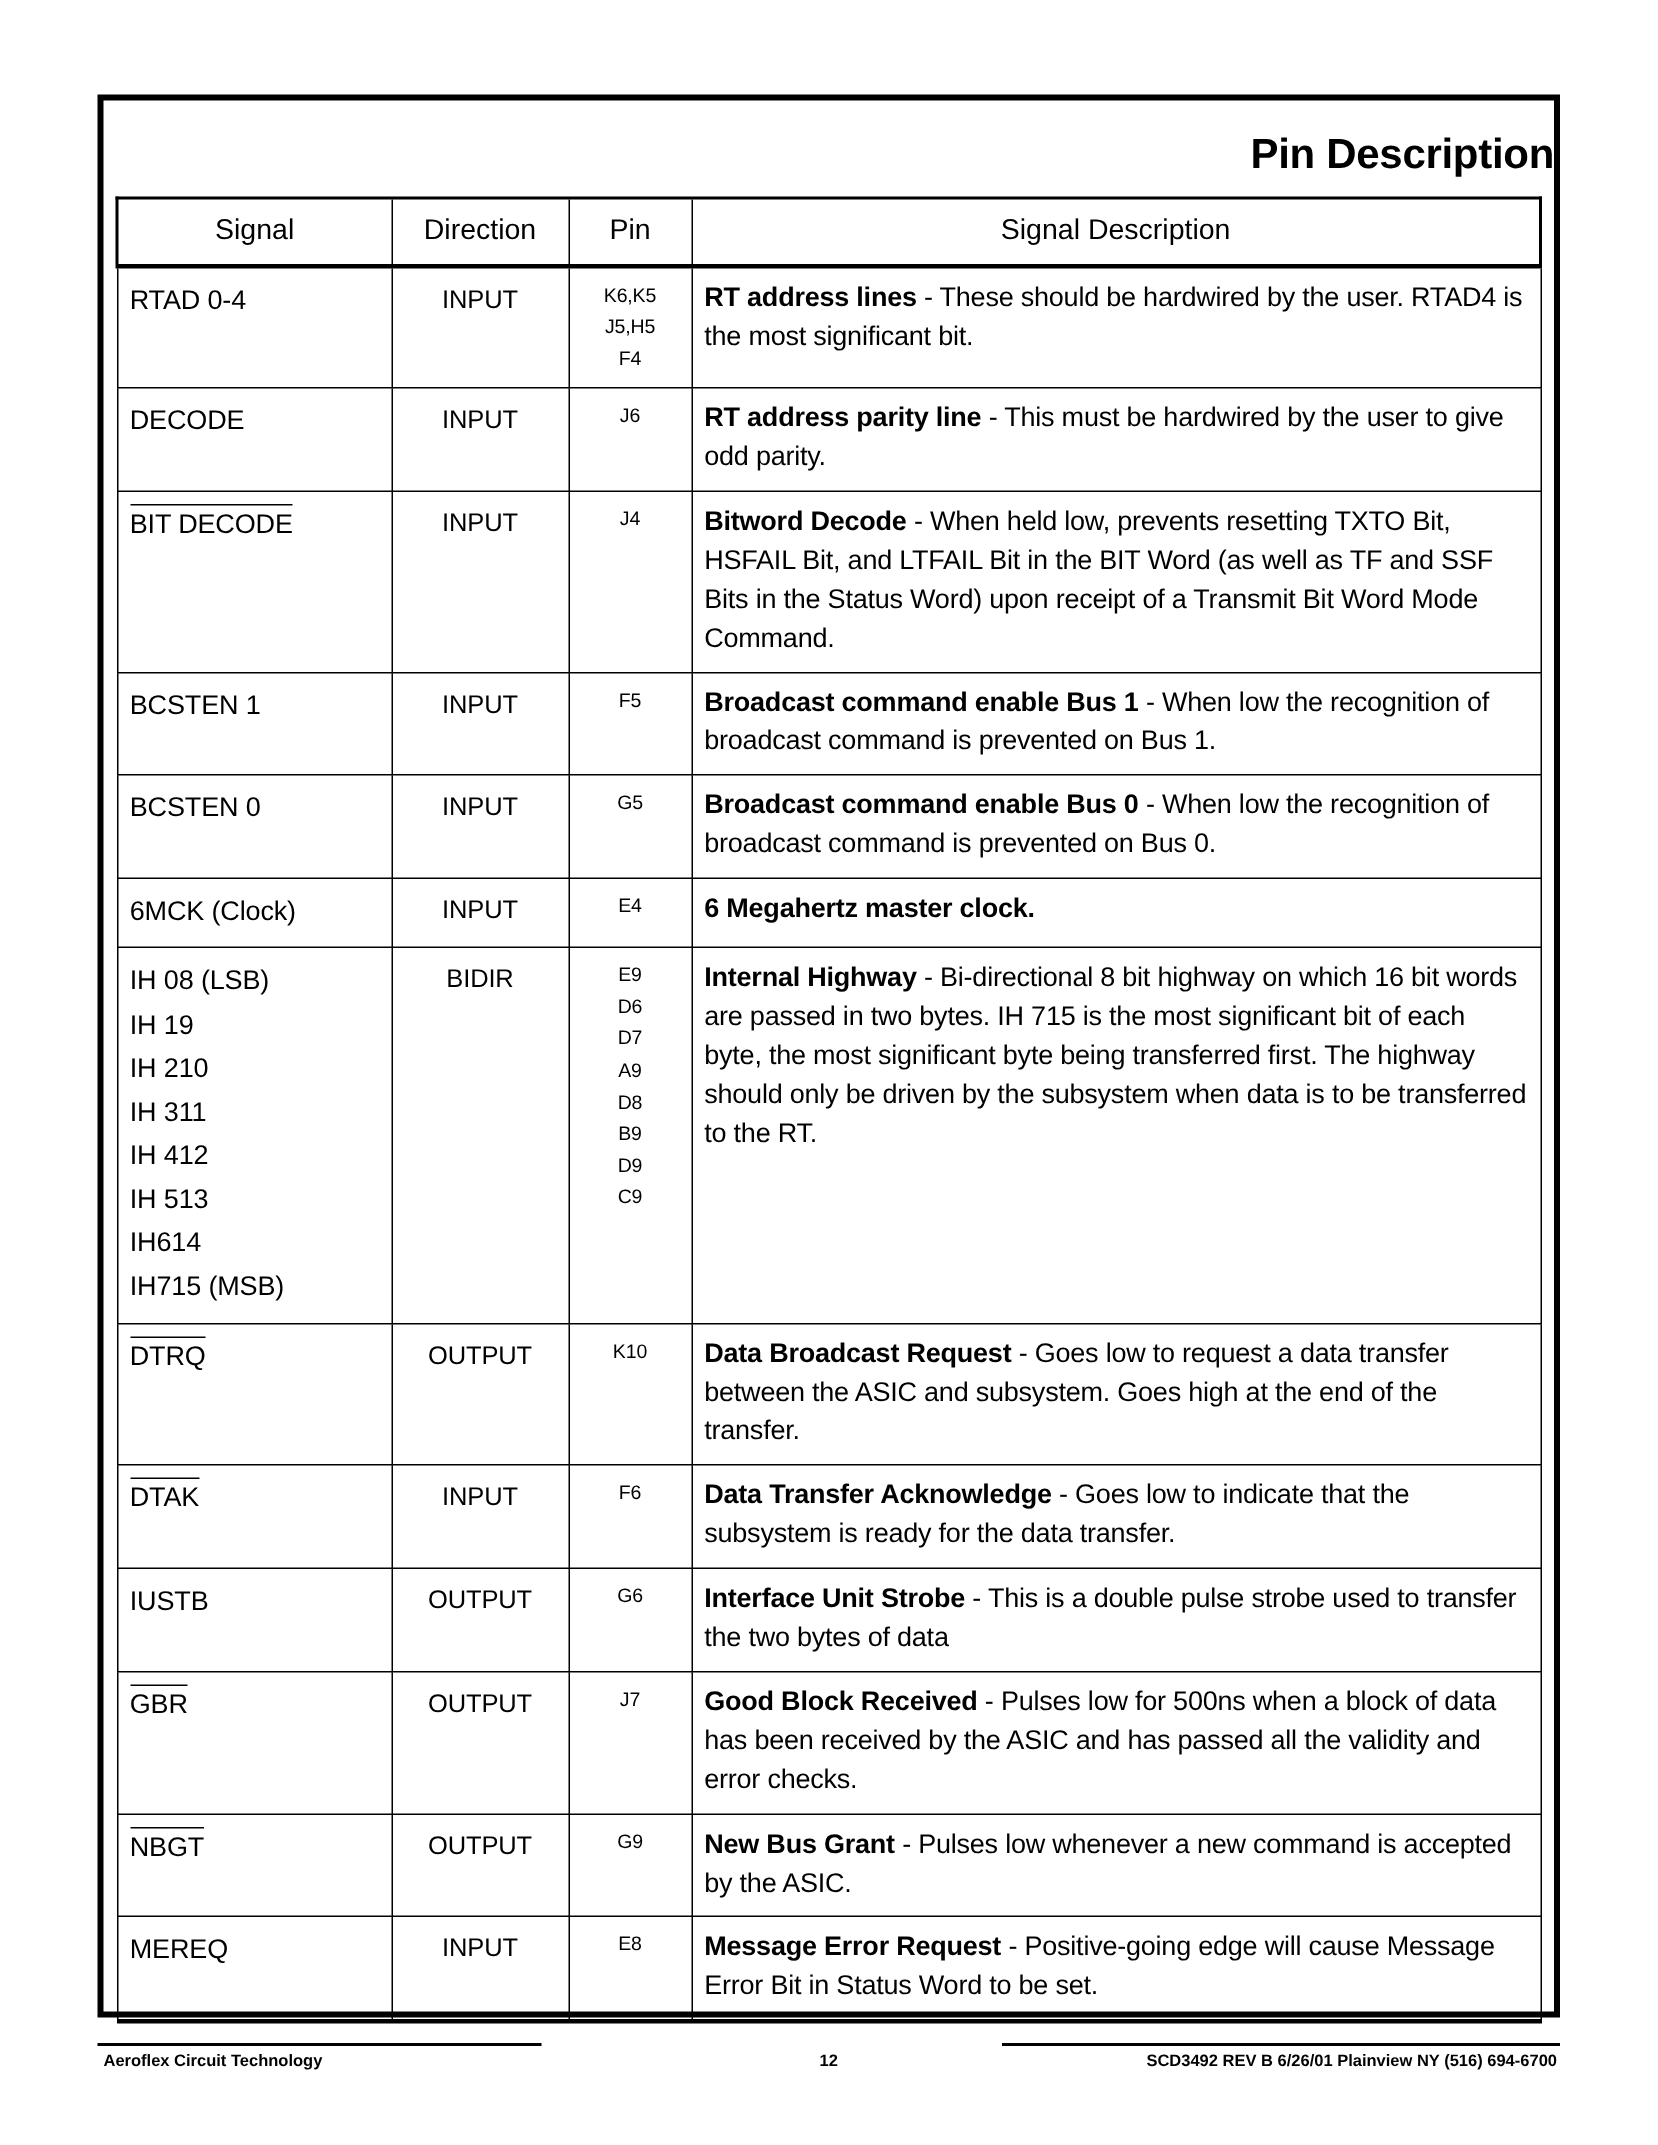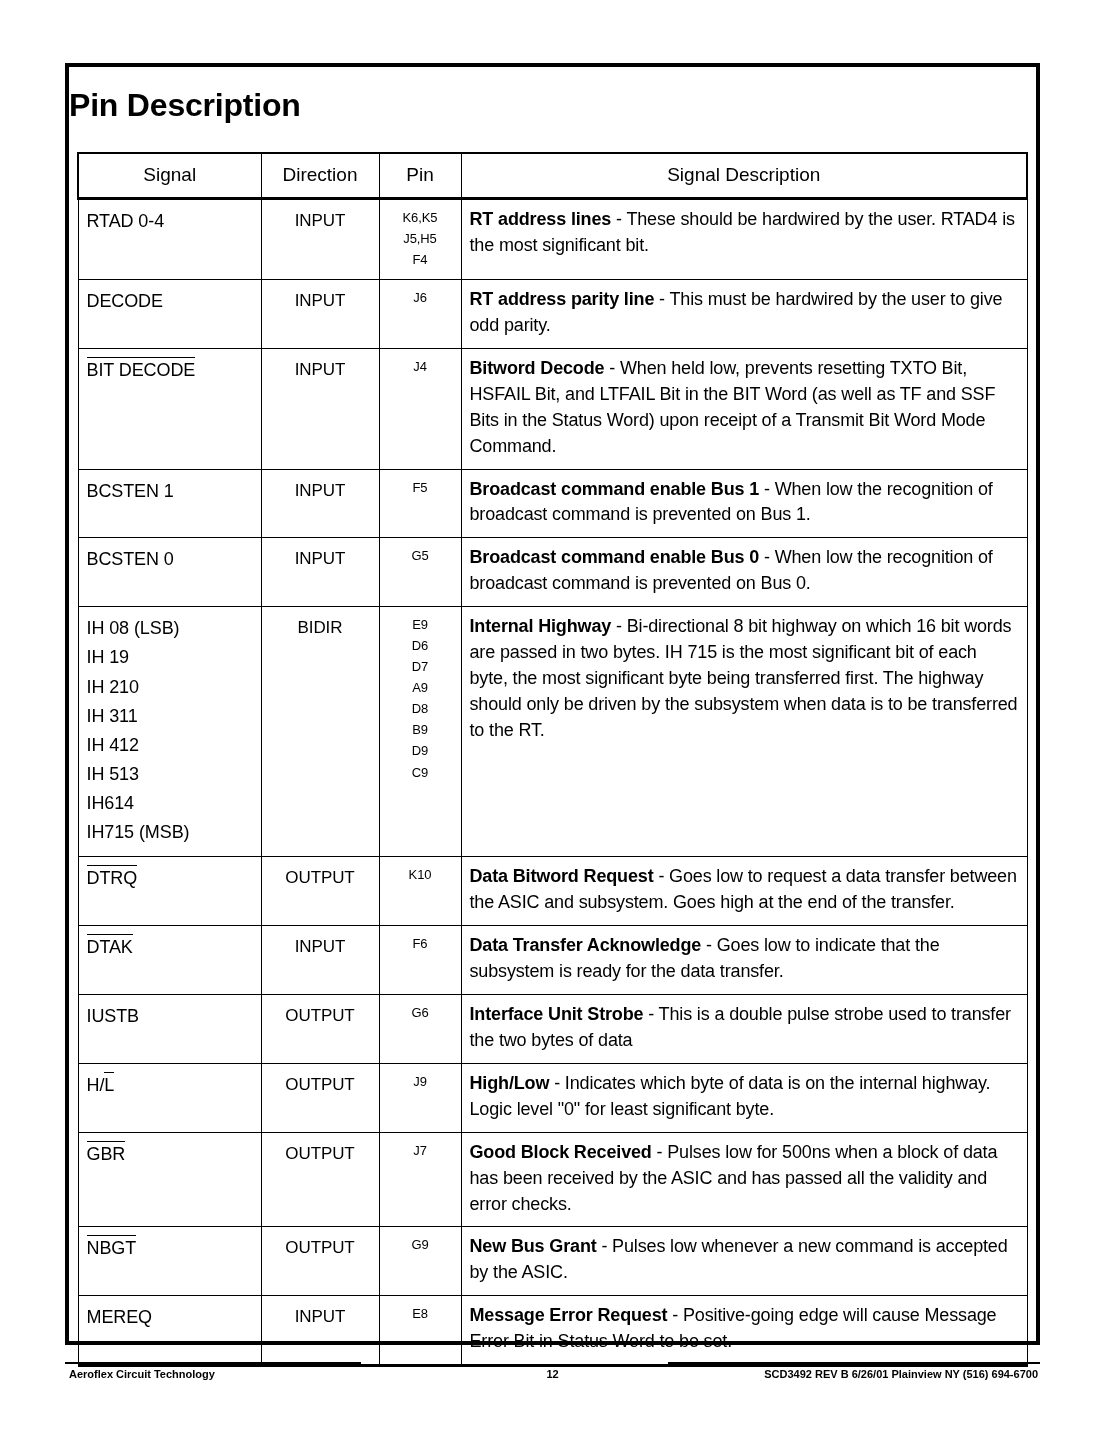--- a/index.html
+++ b/index.html
@@ -23,26 +23,26 @@
     top: 63px;
     width: 975px;
     height: 1282px;
     border: 4px solid #000;
     box-sizing: border-box;
     background: #fff;
   }
 
   
   #doc-title {
-    text-align: left;
-    font-size: 32px;
+    text-align: right;
+    font-size: 28px;
     font-weight: bold;
     letter-spacing: -0.2px;
     padding-top: 20px;
-    padding-bottom: 28px;
+    padding-bottom: 12px;
   }
 
   
   #pin-table-wrap {
     padding: 0 8px;
   }
   table.pin-table {
     border-collapse: collapse;
     width: 100%;
     table-layout: fixed;
@@ -204,20 +204,26 @@
             <td class="cell-signal">BCSTEN 1</td>
             <td class="cell-direction">INPUT</td>
             <td class="cell-pin">F5</td>
             <td class="cell-desc"><span class="term">Broadcast command enable Bus 1</span><span> - When low the recognition of broadcast command is prevented on  Bus 1.</span></td>
           </tr>
           <tr>
             <td class="cell-signal">BCSTEN 0</td>
             <td class="cell-direction">INPUT</td>
             <td class="cell-pin">G5</td>
             <td class="cell-desc"><span class="term">Broadcast command enable Bus 0</span><span> - When low the recognition of broadcast command is prevented on Bus 0.</span></td>
+          </tr>
+          <tr>
+            <td class="cell-signal">6MCK (Clock)</td>
+            <td class="cell-direction">INPUT</td>
+            <td class="cell-pin">E4</td>
+            <td class="cell-desc"><span class="term">6 Megahertz master clock.</span></td>
           </tr>
           <tr>
             <td class="cell-signal">IH 08 (LSB)
 IH 19
 IH 210
 IH 311
 IH 412
 IH 513
 IH614
 IH715 (MSB)</td>
@@ -229,39 +235,33 @@
 D8
 B9
 D9
 C9</td>
             <td class="cell-desc"><span class="term">Internal Highway</span><span> - Bi-directional 8 bit highway on which 16 bit words are passed in two bytes. IH 715 is the most significant bit of each byte, the most significant byte being transferred first. The highway should only be driven by the subsystem when data is to be transferred to the RT.</span></td>
           </tr>
           <tr>
             <td class="cell-signal"><span class="ovl">DTRQ</span></td>
             <td class="cell-direction">OUTPUT</td>
             <td class="cell-pin">K10</td>
-            <td class="cell-desc"><span class="term">Data Bitword Request</span><span> - Goes low to request a data transfer between the ASIC and subsystem. Goes high at the end of the transfer.</span></td>
+            <td class="cell-desc"><span class="term">Data Broadcast Request</span><span> - Goes low to request a data transfer between the ASIC and subsystem. Goes high at the end of the transfer.</span></td>
           </tr>
           <tr>
             <td class="cell-signal"><span class="ovl">DTAK</span></td>
             <td class="cell-direction">INPUT</td>
             <td class="cell-pin">F6</td>
             <td class="cell-desc"><span class="term">Data Transfer Acknowledge</span><span> - Goes low to indicate that the subsystem is ready for the data transfer.</span></td>
           </tr>
           <tr>
             <td class="cell-signal">IUSTB</td>
             <td class="cell-direction">OUTPUT</td>
             <td class="cell-pin">G6</td>
             <td class="cell-desc"><span class="term">Interface Unit Strobe</span><span> - This is a double pulse strobe used to transfer the two bytes of data</span></td>
-          </tr>
-          <tr>
-            <td class="cell-signal"><span>H/</span><span class="ovl">L</span></td>
-            <td class="cell-direction">OUTPUT</td>
-            <td class="cell-pin">J9</td>
-            <td class="cell-desc"><span class="term">High/Low</span><span> - Indicates which byte of data is on the internal highway. Logic level "0" for least significant byte.</span></td>
           </tr>
           <tr>
             <td class="cell-signal"><span class="ovl">GBR</span></td>
             <td class="cell-direction">OUTPUT</td>
             <td class="cell-pin">J7</td>
             <td class="cell-desc"><span class="term">Good Block Received</span><span> - Pulses low for 500ns when a block of data has been received by the ASIC and has passed all the validity and error checks.</span></td>
           </tr>
           <tr>
             <td class="cell-signal"><span class="ovl">NBGT</span></td>
             <td class="cell-direction">OUTPUT</td>

